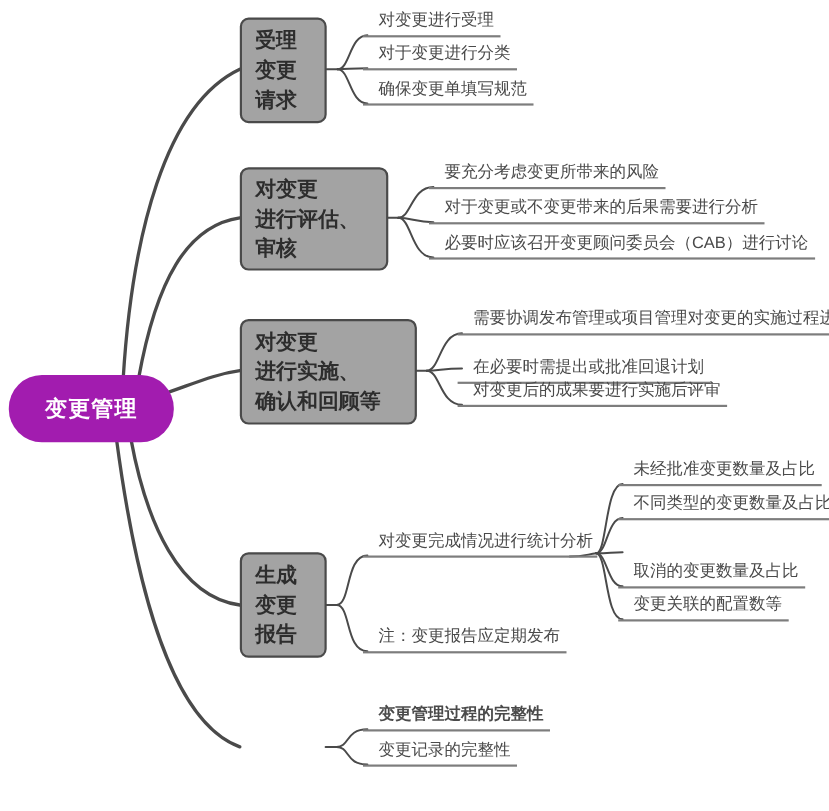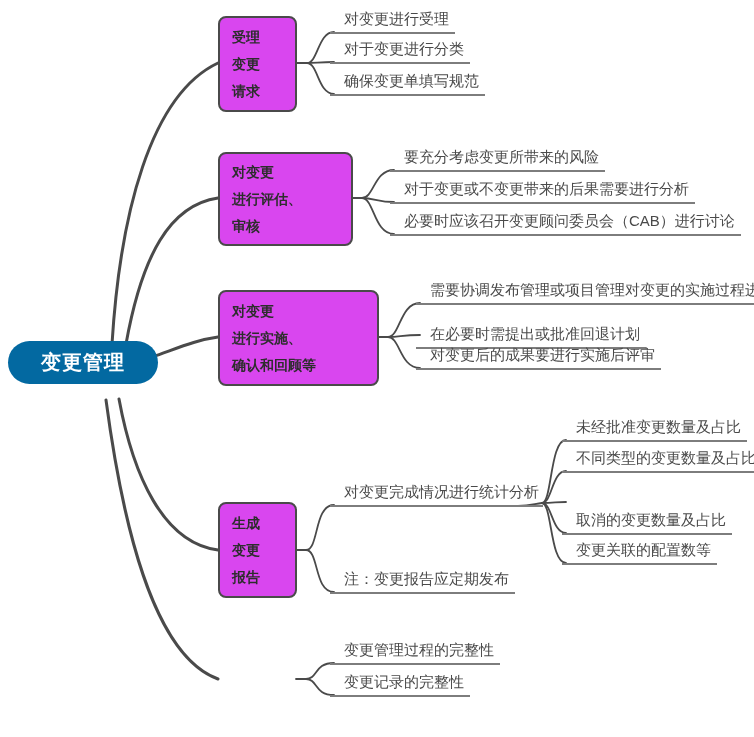--- a/index.html
+++ b/index.html
@@ -5,30 +5,30 @@
   html,body { margin:0; padding:0; background:#ffffff; }
   .canvas {
     position: relative;
     width: 754px; height: 737px;
     background: #ffffff;
     font-family: "Liberation Sans", sans-serif;
     overflow: hidden;
   }
   svg.connectors { position:absolute; left:0; top:0; width:754px; height:737px; }
   .root-node {
-    position:absolute; left:8px; top:341px; width:150px; height:43px;
-    background:#0369a1; border-radius:30px;
+    position:absolute; left:8px; top:341px; width:150px; height:61px;
+    background:#a21caf; border-radius:30px;
     display:flex; align-items:center; justify-content:center;
     color:#ffffff; font-size:20px; font-weight:bold; letter-spacing:1px;
   }
   .box {
     position:absolute; box-sizing:border-box;
-    background:#d946ef; border:2px solid #4a4a4a; border-radius:8px;
+    background:#a3a3a3; border:2px solid #4a4a4a; border-radius:8px;
     padding:6px 12px; display:flex; align-items:center;
-    font-size:14px; font-weight:bold; color:#2d2d2d;
+    font-size:19px; font-weight:bold; color:#2d2d2d;
     line-height:27px; white-space:pre-line;
   }
   .box-1 { left:218px; top:16px;  width:79px;  height:96px; }
   .box-2 { left:218px; top:152px; width:135px; height:94px; }
   .box-3 { left:218px; top:290px; width:161px; height:96px; }
   .box-4 { left:218px; top:502px; width:79px;  height:96px; }
   .box-5 { left:218px; top:631px; width:79px;  height:96px; }
   .leaf {
     position:absolute; font-size:15px; color:#4a4a4a;
     line-height:17px; white-space:nowrap;
@@ -48,21 +48,21 @@
   .l-3-2 { left:416px; top:346px; }
   
   .l-4-0 { left:330px; top:483px; padding-right:4px; }
   .l-4-note { left:330px; top:570px; }
   .l-4-0-0 { left:562px; top:418px; }
   .l-4-0-1 { left:562px; top:449px; }
   .l-4-0-2 { left:562px; top:480px; }
   .l-4-0-3 { left:562px; top:511px; }
   .l-4-0-4 { left:562px; top:541px; }
   
-  .l-5-0 { left:330px; top:641px; }
+  .l-5-0 { left:330px; top:641px;font-weight:bold; }
   .l-5-1 { left:330px; top:673px; }
 </style>
 </head>
 <body>
 
 <div class="canvas">
 
   <svg class="connectors" viewBox="0 0 754 737" fill="none" stroke="#4a4a4a" stroke-linecap="round">
 
     <g stroke-width="3">

